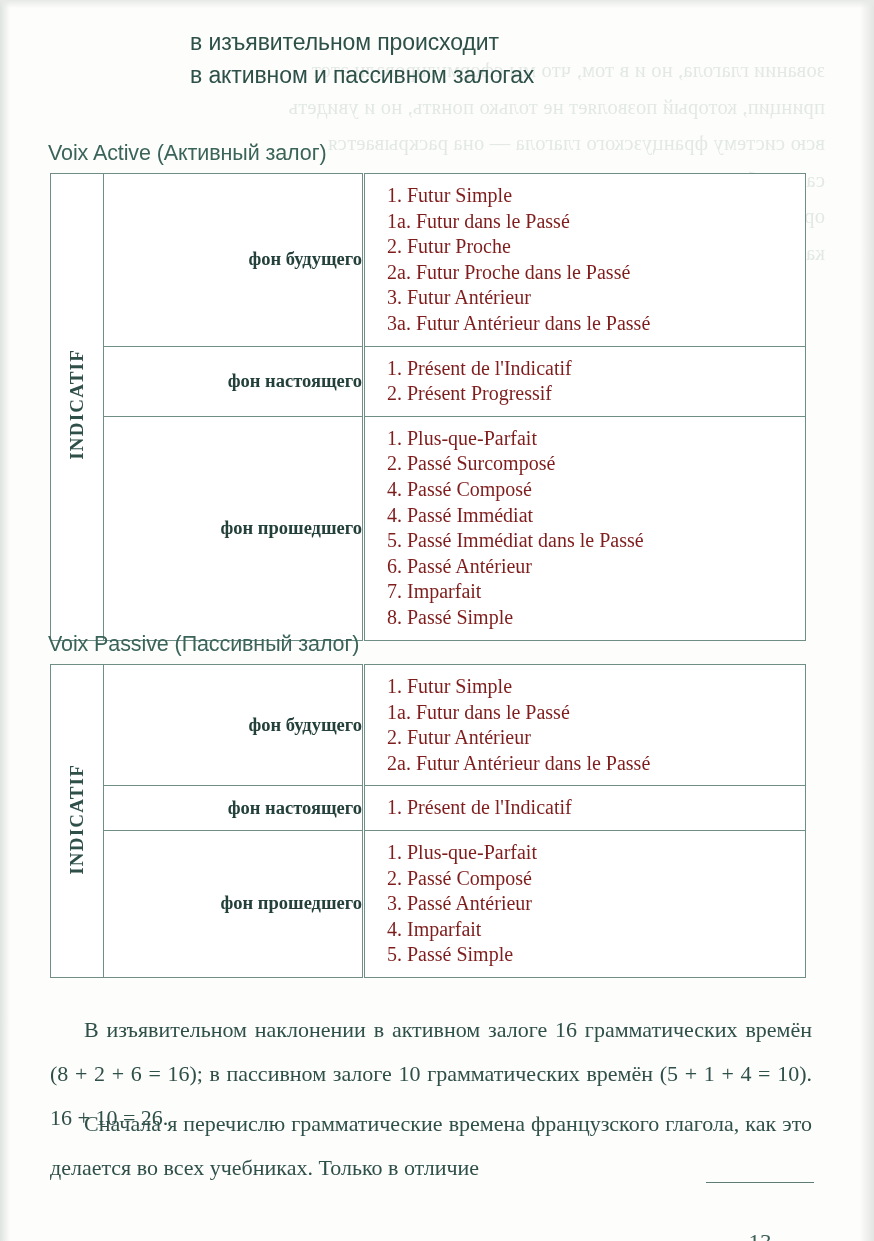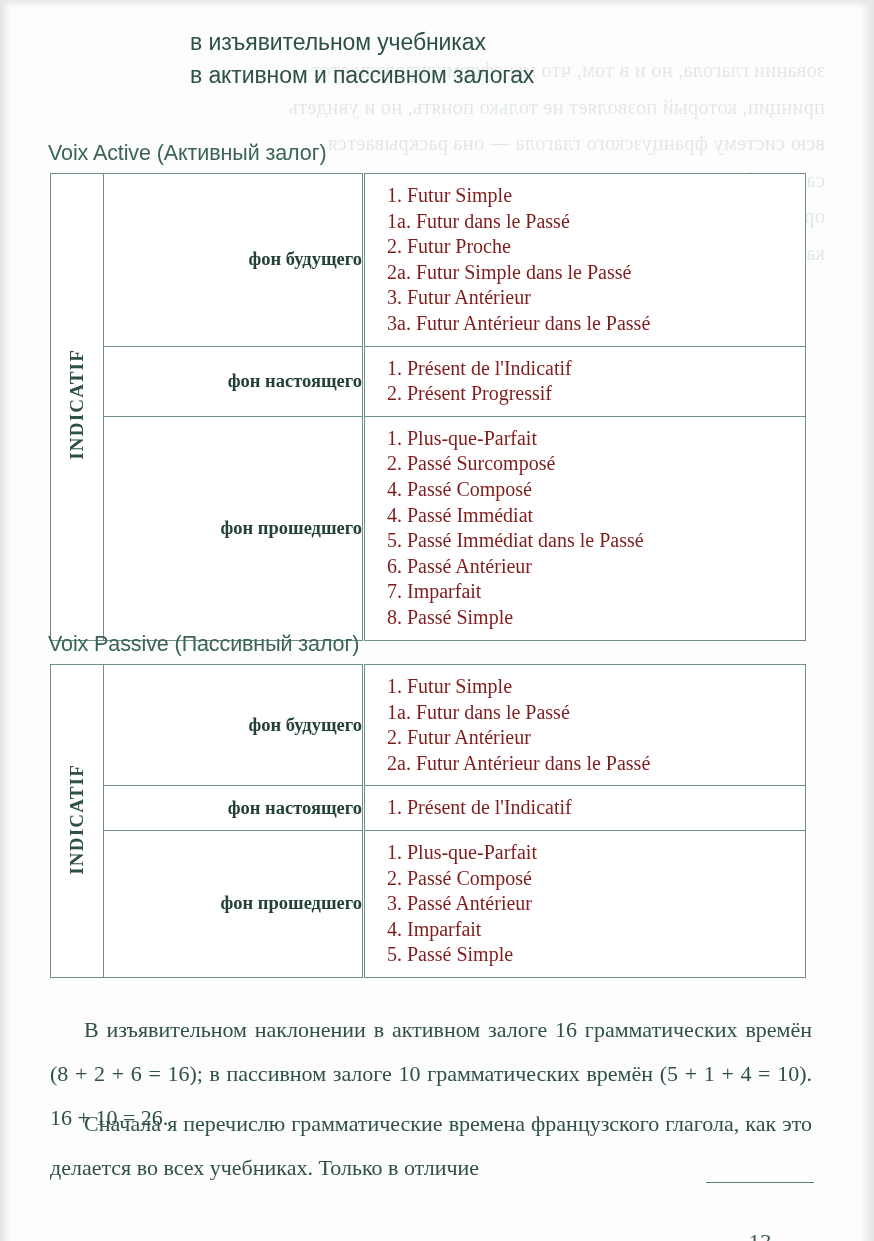--- a/index.html
+++ b/index.html
@@ -206,39 +206,39 @@
   <div id="bleed">зовании глагола, но и в том, что мы сформулировали этот
 принцип, который позволяет не только понять, но и увидеть
 всю систему французского глагола — она раскрывается
 сама собою. Этот принцип и его следствия помогают легко
 ориентироваться в том, что происходит в предложении,
 какая форма глагола должна быть употреблена.</div>
 
   <div id="content">
 
     <div class="doc-title">
-      <span class="title-line-2">в изъявительном учебниках</span>
+      <span class="title-line-2">в изъявительном происходит</span>
       <span class="title-line-3">в активном и пассивном залогах</span>
     </div>
 
     <div class="voice-heading" id="voice-heading-active">Voix Active (Активный залог)</div>
 
     <table class="tense-table" id="table-active">
       <tbody>
         <tr>
           <td class="mood-cell" rowspan="3">
             <span class="mood-label">INDICATIF</span>
           </td>
           <td class="frame-cell">фон будущего</td>
           <td class="tense-cell">
             <ul class="tense-list">
               <li>1. Futur Simple</li>
               <li>1a. Futur dans le Passé</li>
               <li>2. Futur Proche</li>
-              <li>2a. Futur Simple dans le Passé</li>
+              <li>2a. Futur Proche dans le Passé</li>
               <li>3. Futur Antérieur</li>
               <li>3a. Futur Antérieur dans le Passé</li>
             </ul>
           </td>
         </tr>
         <tr>
           <td class="frame-cell">фон настоящего</td>
           <td class="tense-cell">
             <ul class="tense-list">
               <li>1. Présent de l'Indicatif</li>

